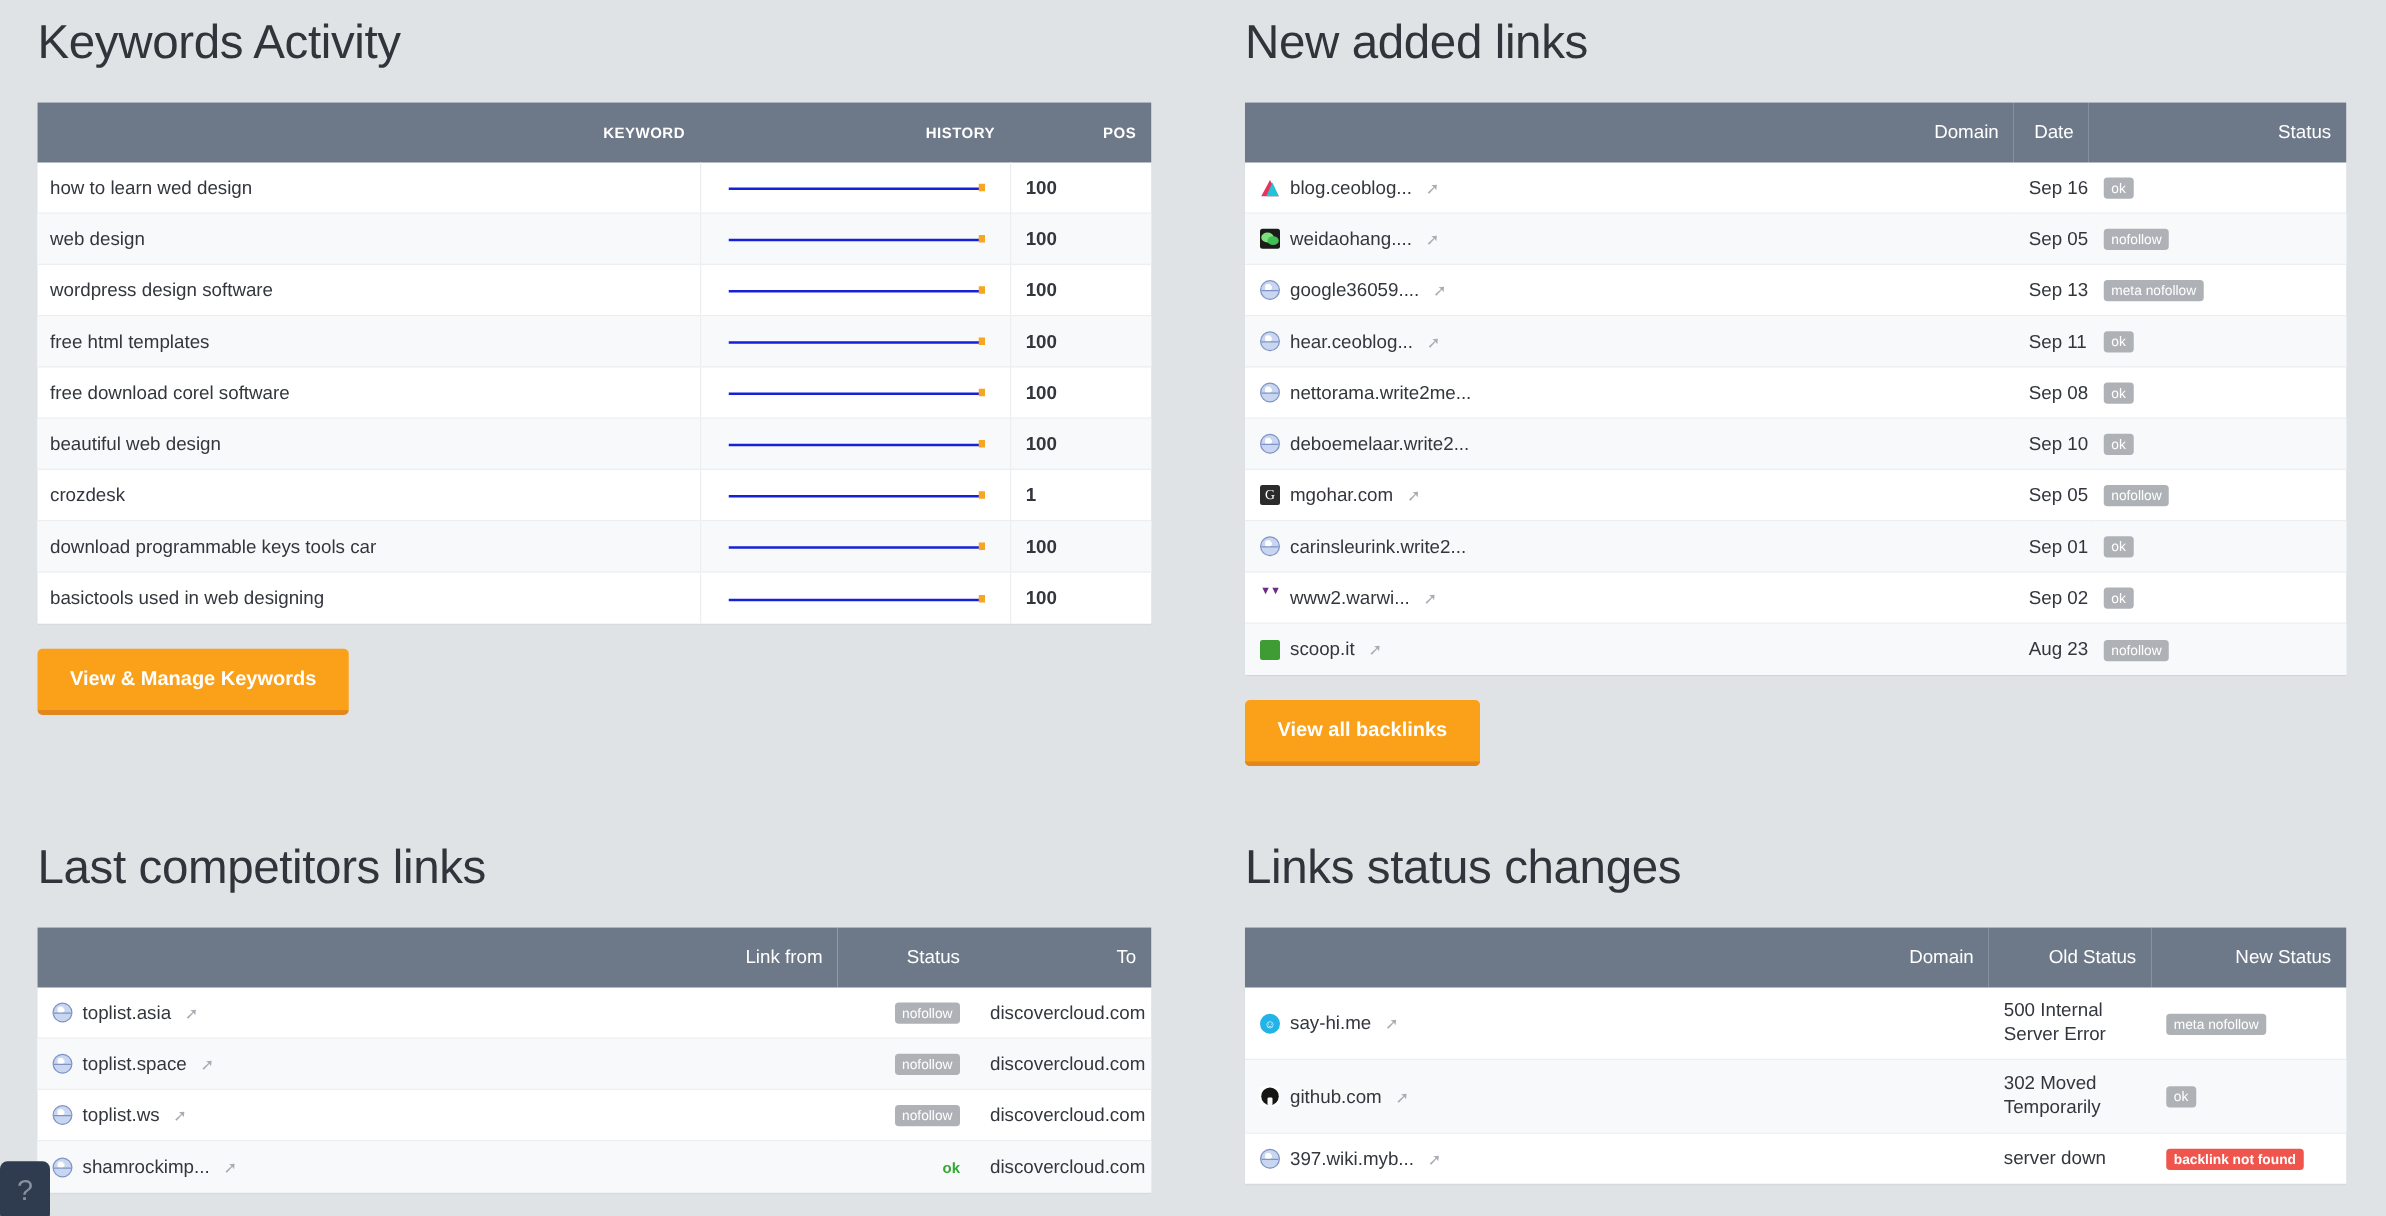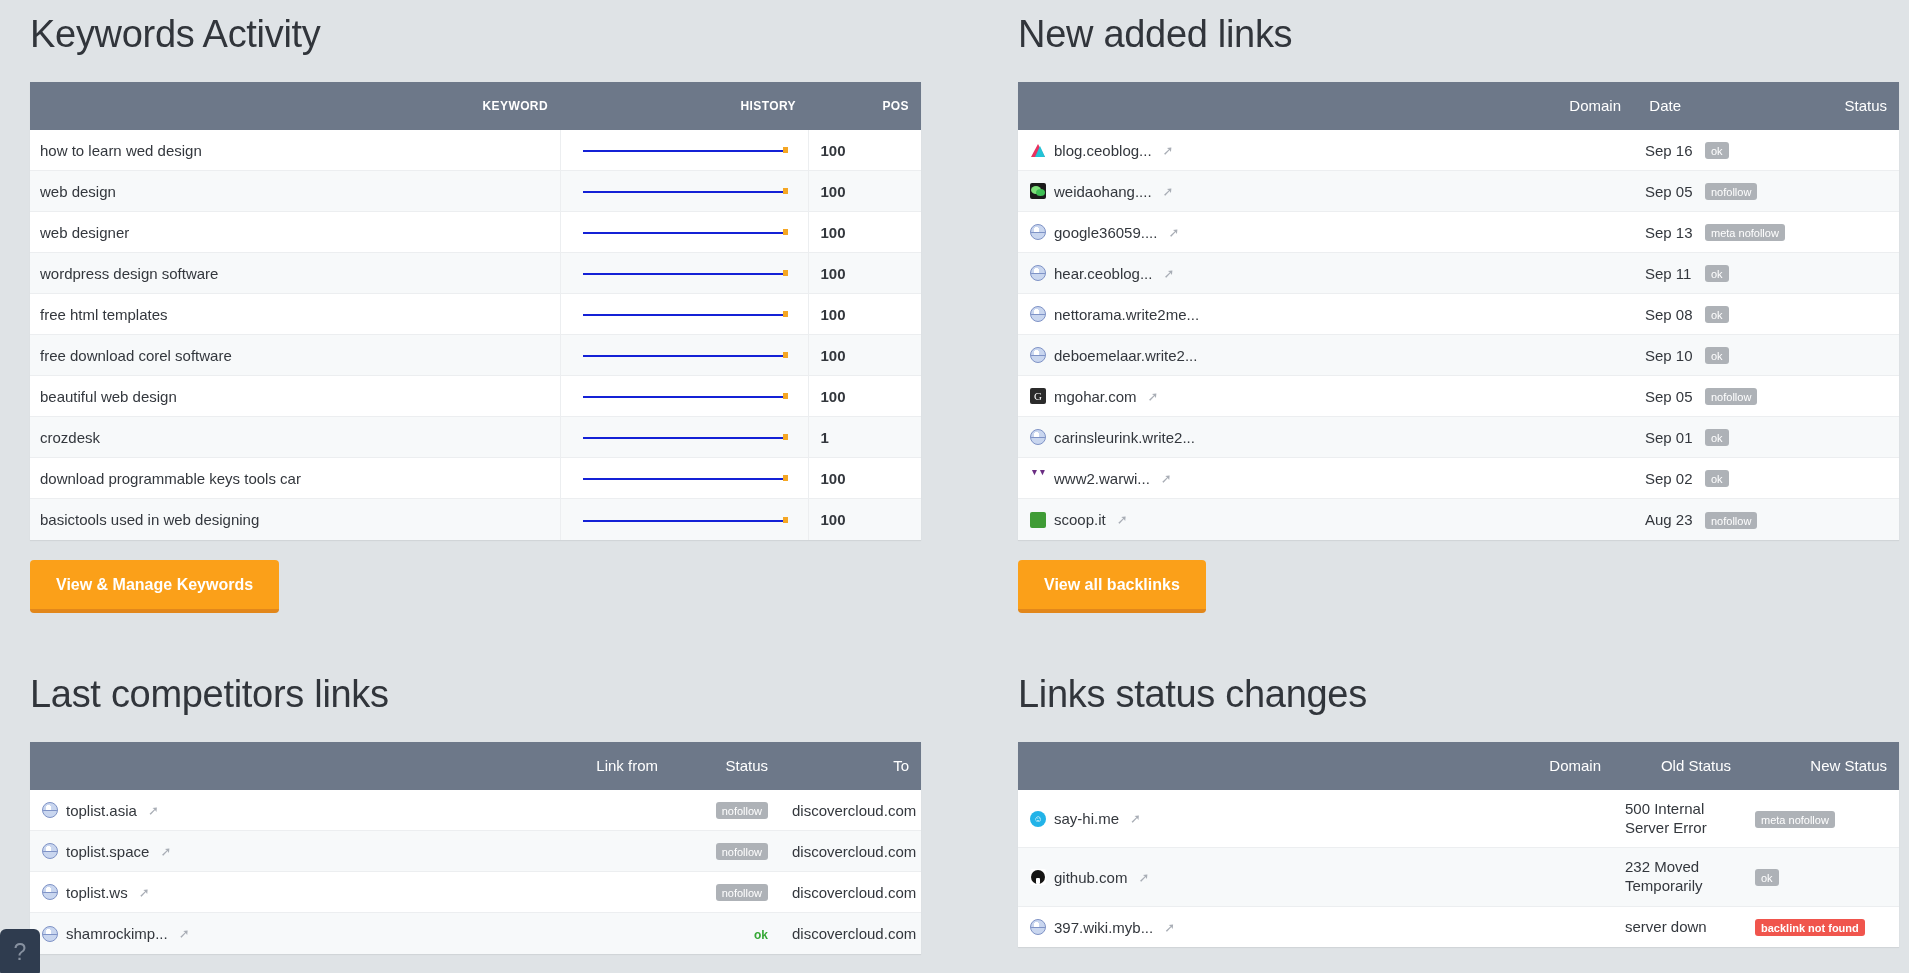--- a/index.html
+++ b/index.html
@@ -9,21 +9,21 @@
     font-family: "Liberation Sans", sans-serif;
     overflow: hidden;
   }
   .page {
     position: relative;
     width: 1909px; height: 973px;
     padding: 0 30px;
     display: grid;
     grid-template-columns: 960px 1fr;
     grid-template-rows: 660px auto;
-    column-gap: 28px;
+    column-gap: 6px;
   }
   .panel { padding-top: 6px; }
   h2.section-title {
     font-size: 38px;
     font-weight: 400;
     color: #31353b;
     letter-spacing: -0.3px;
     margin: 8px 0 26px 0;
     line-height: 1.1;
   }
@@ -218,30 +218,20 @@
           <td class="kw-name">web design</td>
           <td class="kw-hist">
               <div class="spark">
                 <span class="line"></span>
                 <span class="dot"></span>
               </div>
             </td>
           <td class="kw-pos">100</td>
         </tr>
         <tr>
-          <td class="kw-name">web designer</td>
-          <td class="kw-hist">
-              <div class="spark">
-                <span class="line"></span>
-                <span class="dot"></span>
-              </div>
-            </td>
-          <td class="kw-pos">100</td>
-        </tr>
-        <tr>
           <td class="kw-name">wordpress design software</td>
           <td class="kw-hist">
               <div class="spark">
                 <span class="line"></span>
                 <span class="dot"></span>
               </div>
             </td>
           <td class="kw-pos">100</td>
         </tr>
         <tr>
@@ -529,21 +519,21 @@
           <td><span class="badge">meta nofollow</span></td>
         </tr>
         <tr>
           <td>
               <span class="linkcell">
                 <span class="fav fav-github"></span>
                 <span>github.com</span>
                 <span class="arrow-out">➚</span>
               </span>
             </td>
-          <td class="col-old">232 Moved Temporarily</td>
+          <td class="col-old">302 Moved Temporarily</td>
           <td><span class="badge">ok</span></td>
         </tr>
         <tr>
           <td>
               <span class="linkcell">
                 <span class="fav fav-globe"></span>
                 <span>397.wiki.myb...</span>
                 <span class="arrow-out">➚</span>
               </span>
             </td>

